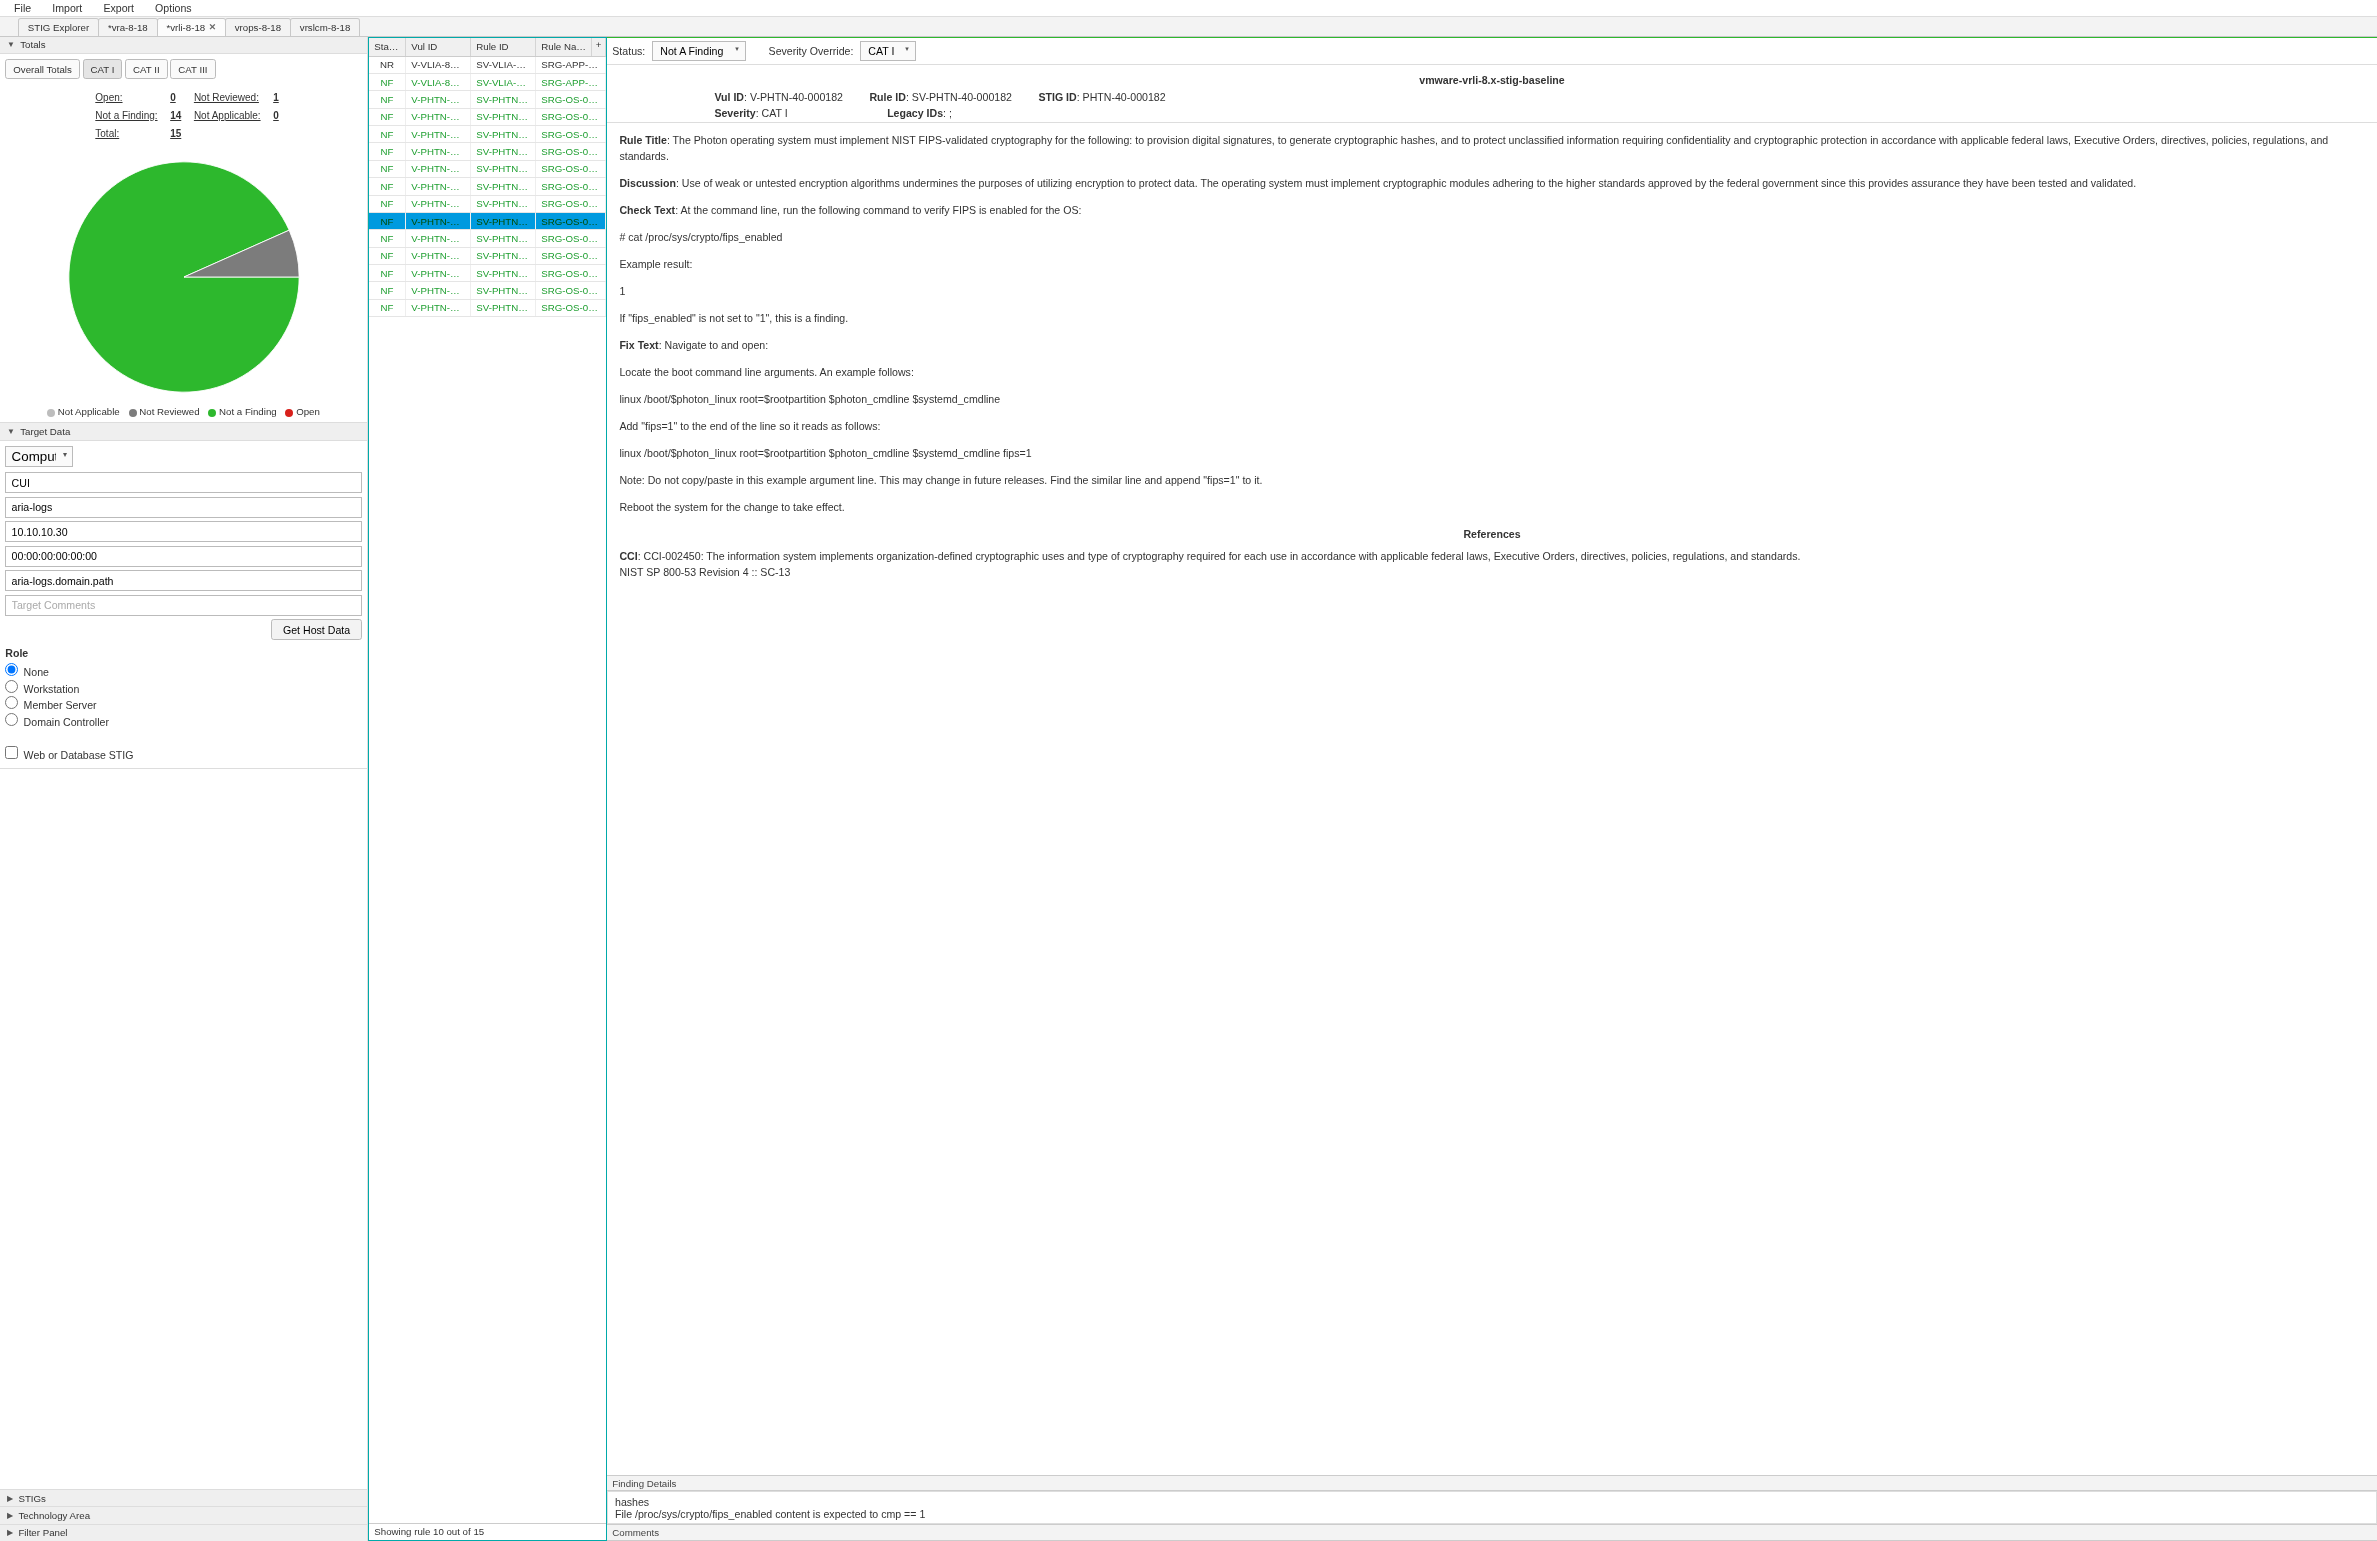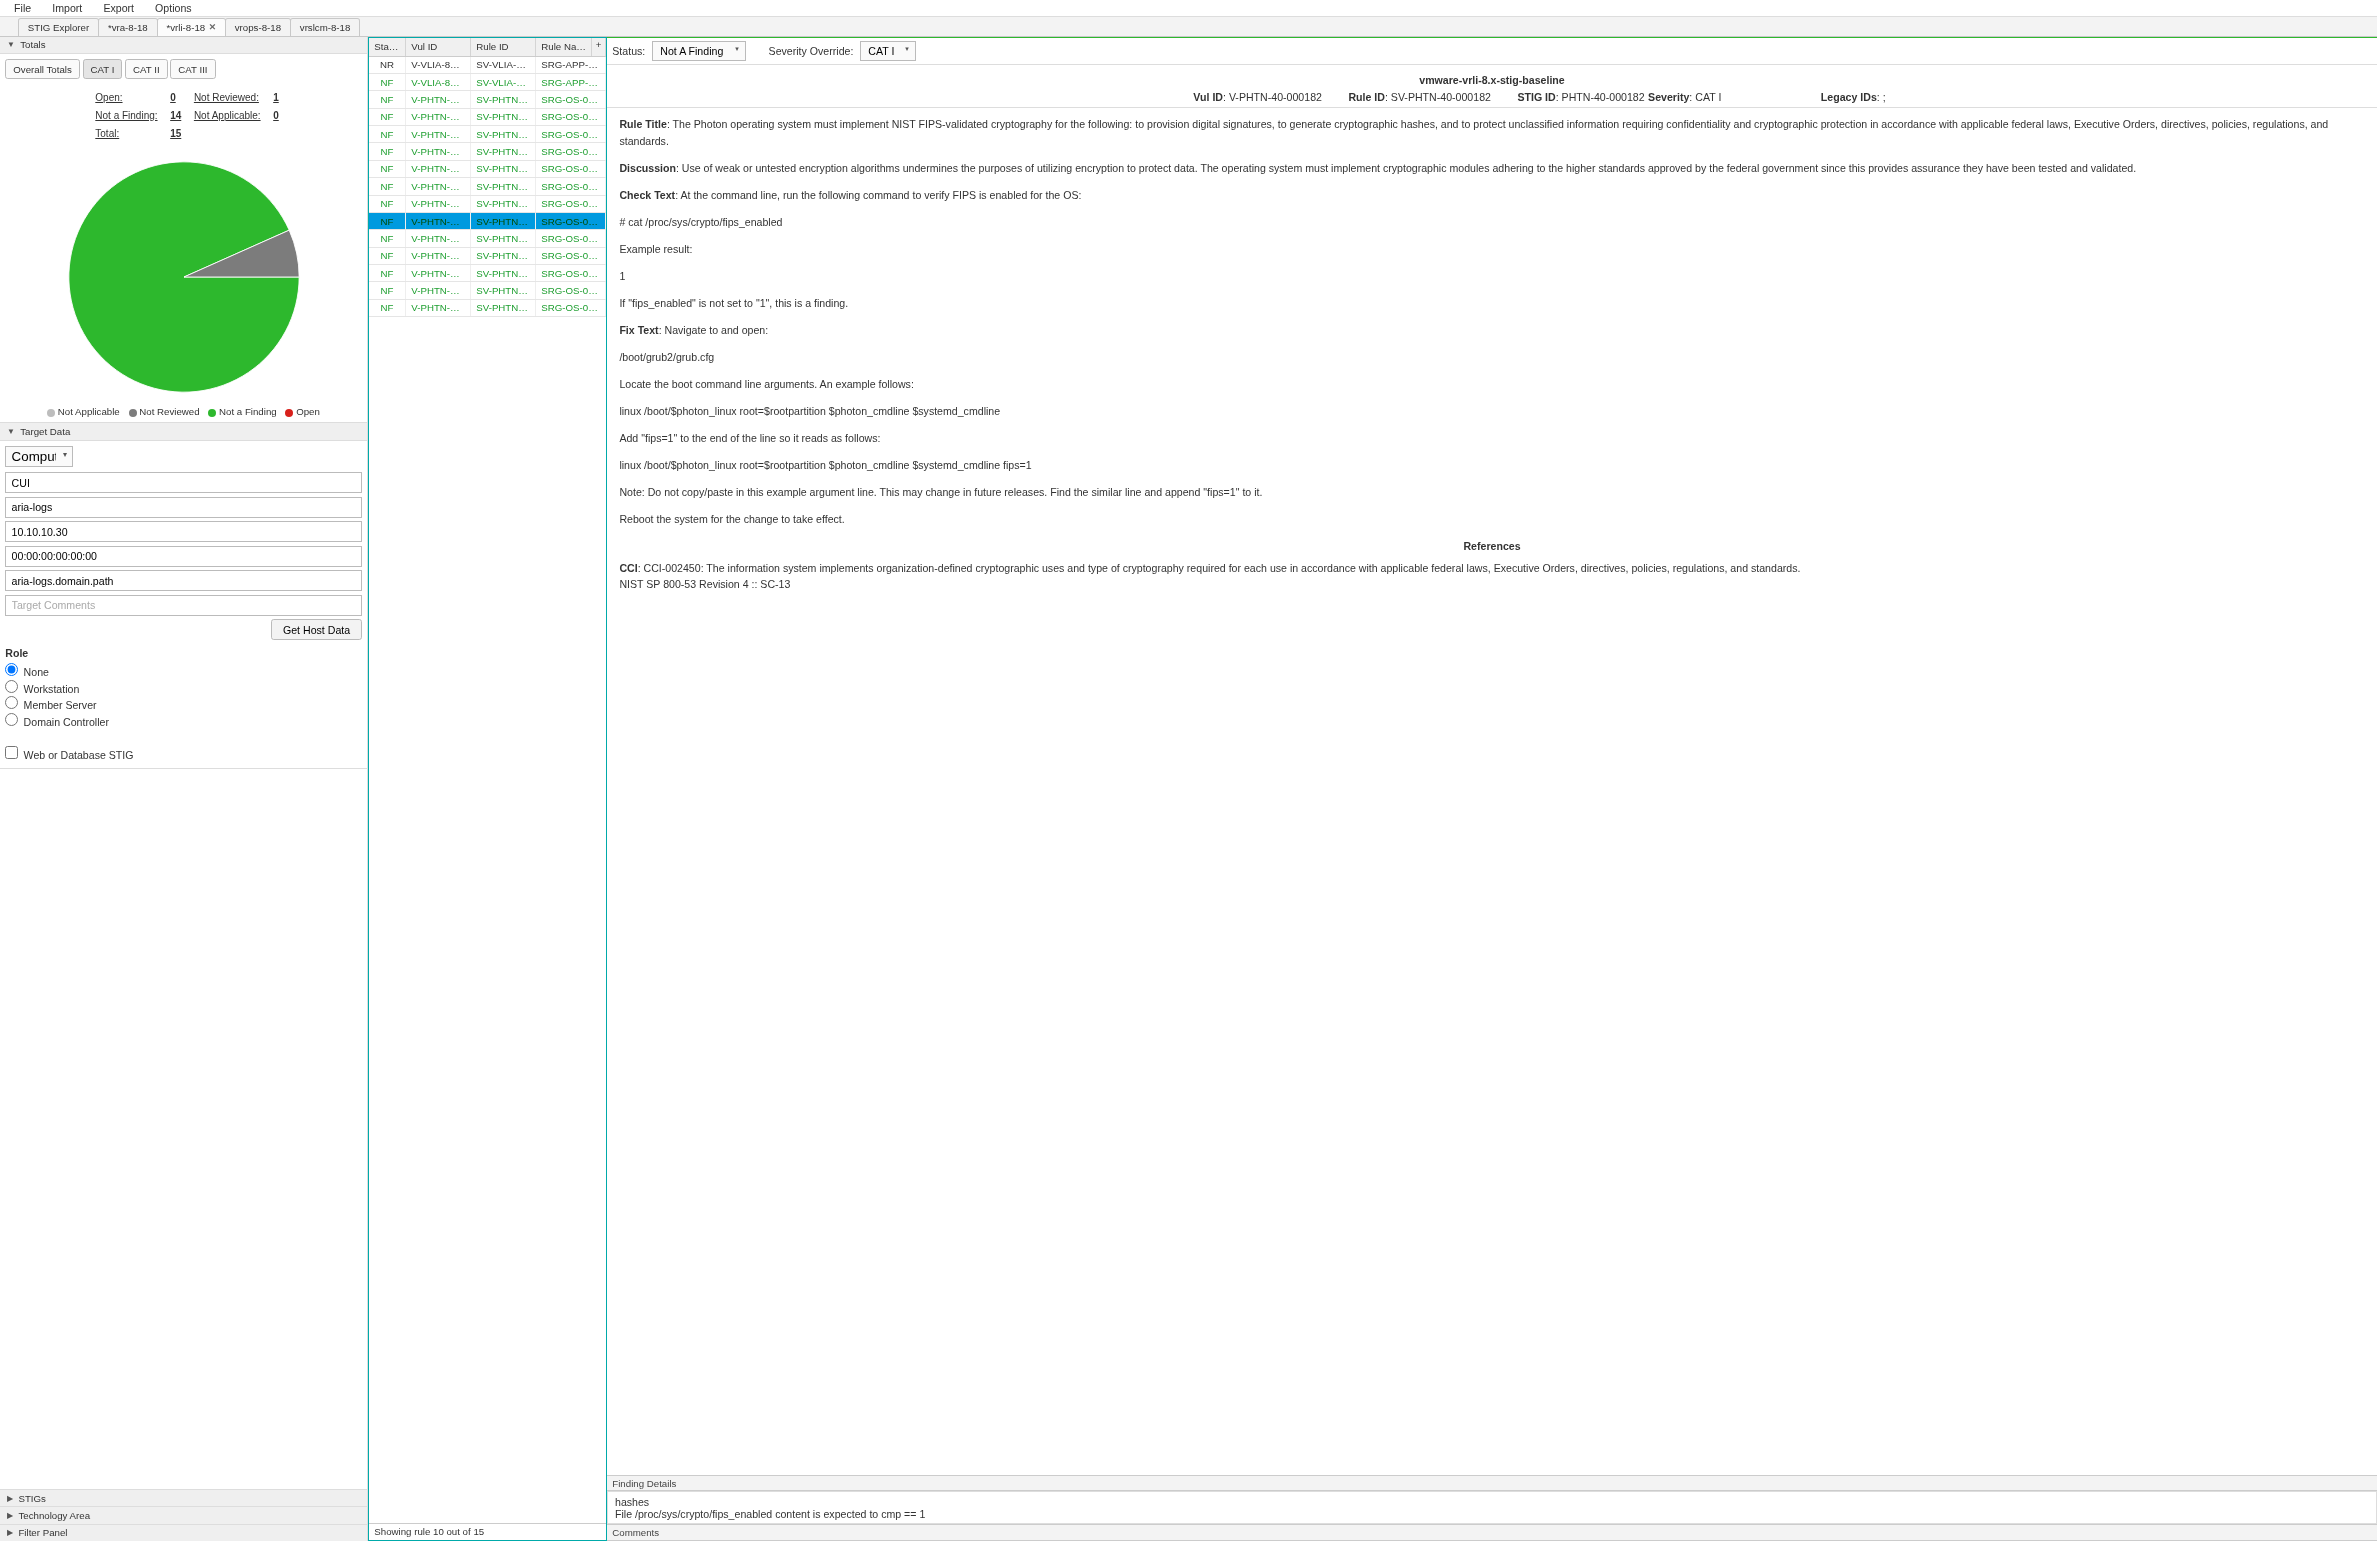--- a/index.html
+++ b/index.html
@@ -76,21 +76,21 @@
 .footer-bar { padding: 2.7px 5.3px; border-top: 0.9px solid #ccc; font-size: 9.7px; color: #333; background: #fff; }
 
 
 .right { flex: 1; display: flex; flex-direction: column; min-width: 0; border-top: 1.8px solid #2db82d; }
 .right-top { display: flex; align-items: center; gap: 7px; padding: 3.5px 5.3px; border-bottom: 0.9px solid #ddd; font-size: 10.6px; }
 .dd { position: relative; display: inline-block; }
 .dd select { padding: 1.8px 19.5px 1.8px 7px; border: 0.9px solid #bbb; background: #fafafa; height: 19.5px; appearance: none; font-family: inherit; font-size: 10.6px; }
 .dd::after { content: "▾"; position: absolute; right: 7px; top: 4.4px; font-size: 7px; color: #555; pointer-events: none; }
 .right-header { padding: 8.8px 12.4px 3.5px 12.4px; border-bottom: 0.9px solid #ddd; text-align: left; }
 .right-header .stig-title { text-align: center; font-weight: bold; font-size: 10.6px; margin-bottom: 5.3px; }
-.meta-lines { display: flex; flex-direction: row; gap: 3.5px; font-size: 10.6px; margin-left: 95px; justify-content: center; }
+.meta-lines { display: flex; flex-direction: column; gap: 3.5px; font-size: 10.6px; margin-left: 95px; }
 .meta-row { display: flex; gap: 26.5px; }
 .meta-row span b { font-weight: bold; }
 .right-body { flex: 1; overflow-y: auto; padding: 8.8px 12.4px; font-size: 10.6px; line-height: 1.55; }
 .right-body p { margin-bottom: 10.6px; }
 .right-body .refs-title { text-align: center; font-weight: bold; margin: 5.3px 0; }
 .section-label { font-size: 9.7px; color: #444; padding: 1.8px 5.3px; background: #f3f3f3; border-top: 0.9px solid #ccc; border-bottom: 0.9px solid #ccc; }
 .finding-box { padding: 3.5px 7px; font-size: 10.6px; background: #fff; min-height: 30px; border: 0.9px solid #ddd; margin: 0; }
 </style>
 </head>
 <body>
@@ -346,21 +346,20 @@
 
     <div class="right-body">
       <p><b>Rule Title</b>: <span>The Photon operating system must implement NIST FIPS-validated cryptography for the following: to provision digital signatures, to generate cryptographic hashes, and to protect unclassified information requiring confidentiality and cryptographic protection in accordance with applicable federal laws, Executive Orders, directives, policies, regulations, and standards.</span></p>
       <p><b>Discussion</b>: <span>Use of weak or untested encryption algorithms undermines the purposes of utilizing encryption to protect data. The operating system must implement cryptographic modules adhering to the higher standards approved by the federal government since this provides assurance they have been tested and validated.</span></p>
       <p><b>Check Text</b>: <span>At the command line, run the following command to verify FIPS is enabled for the OS:</span></p>
       <p># cat /proc/sys/crypto/fips_enabled</p>
       <p>Example result:</p>
       <p>1</p>
       <p>If "fips_enabled" is not set to "1", this is a finding.</p>
       <p><b>Fix Text</b>: <span>Navigate to and open:</span></p>
-      <p>/boot/grub2/grub.cfg</p>
       <p>Locate the boot command line arguments. An example follows:</p>
       <p>linux /boot/$photon_linux root=$rootpartition $photon_cmdline $systemd_cmdline</p>
       <p>Add "fips=1" to the end of the line so it reads as follows:</p>
       <p>linux /boot/$photon_linux root=$rootpartition $photon_cmdline $systemd_cmdline fips=1</p>
       <p>Note: Do not copy/paste in this example argument line. This may change in future releases. Find the similar line and append "fips=1" to it.</p>
       <p>Reboot the system for the change to take effect.</p>
       <div class="refs-title">References</div>
       <p><b>CCI</b>: <span>CCI-002450: The information system implements organization-defined cryptographic uses and type of cryptography required for each use in accordance with applicable federal laws, Executive Orders, directives, policies, regulations, and standards.</span><br><span>NIST SP 800-53 Revision 4 :: SC-13</span></p>
     </div>
 

